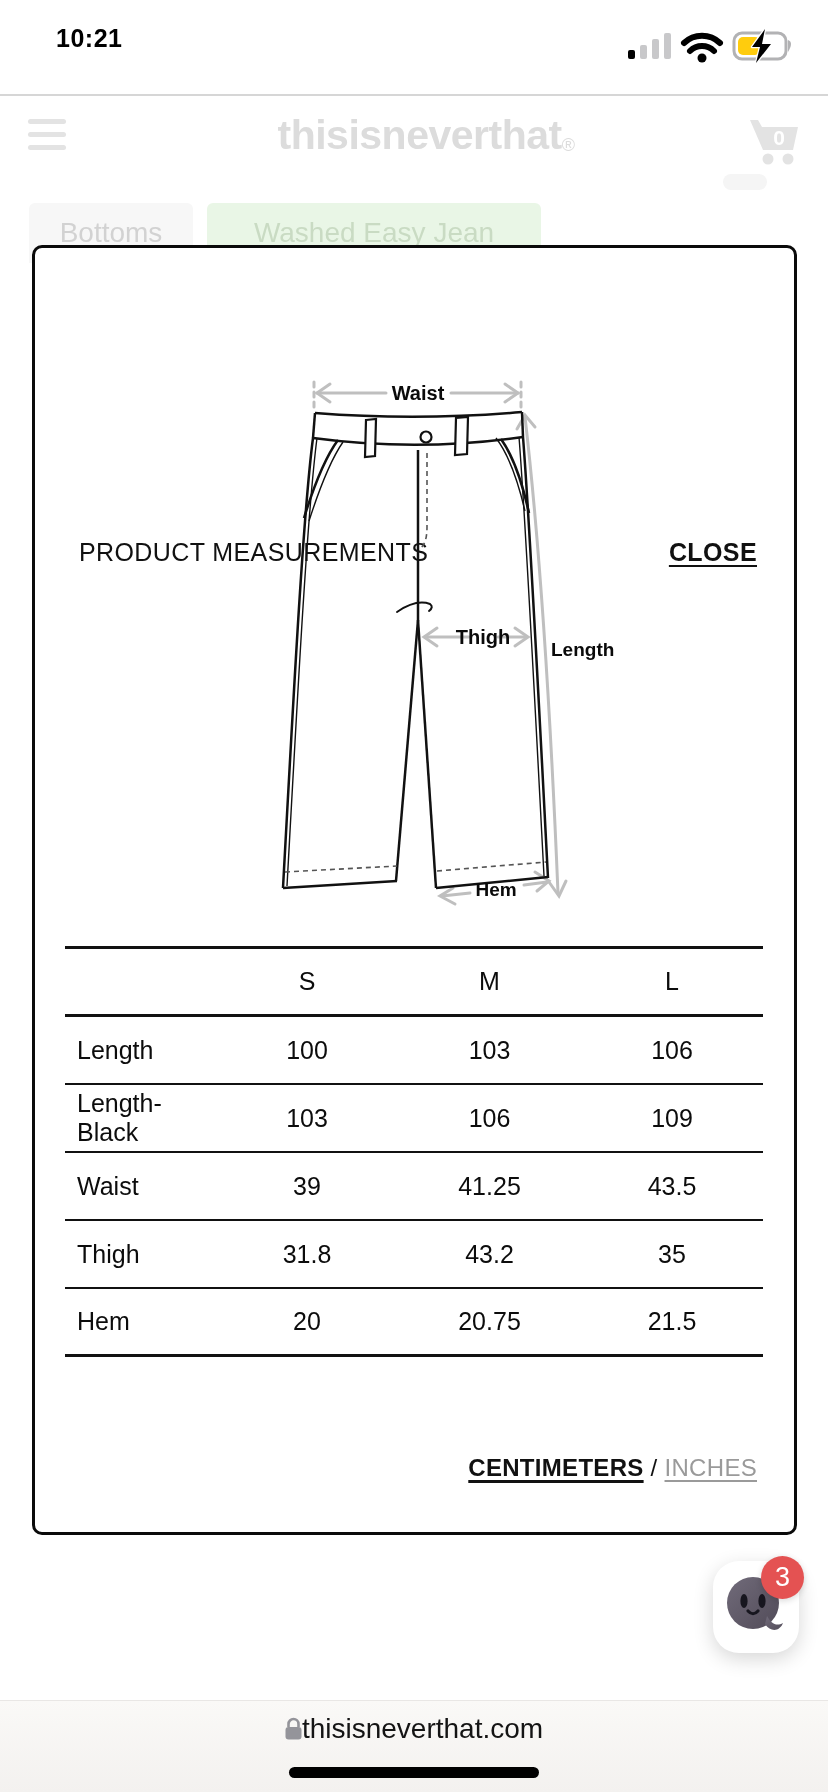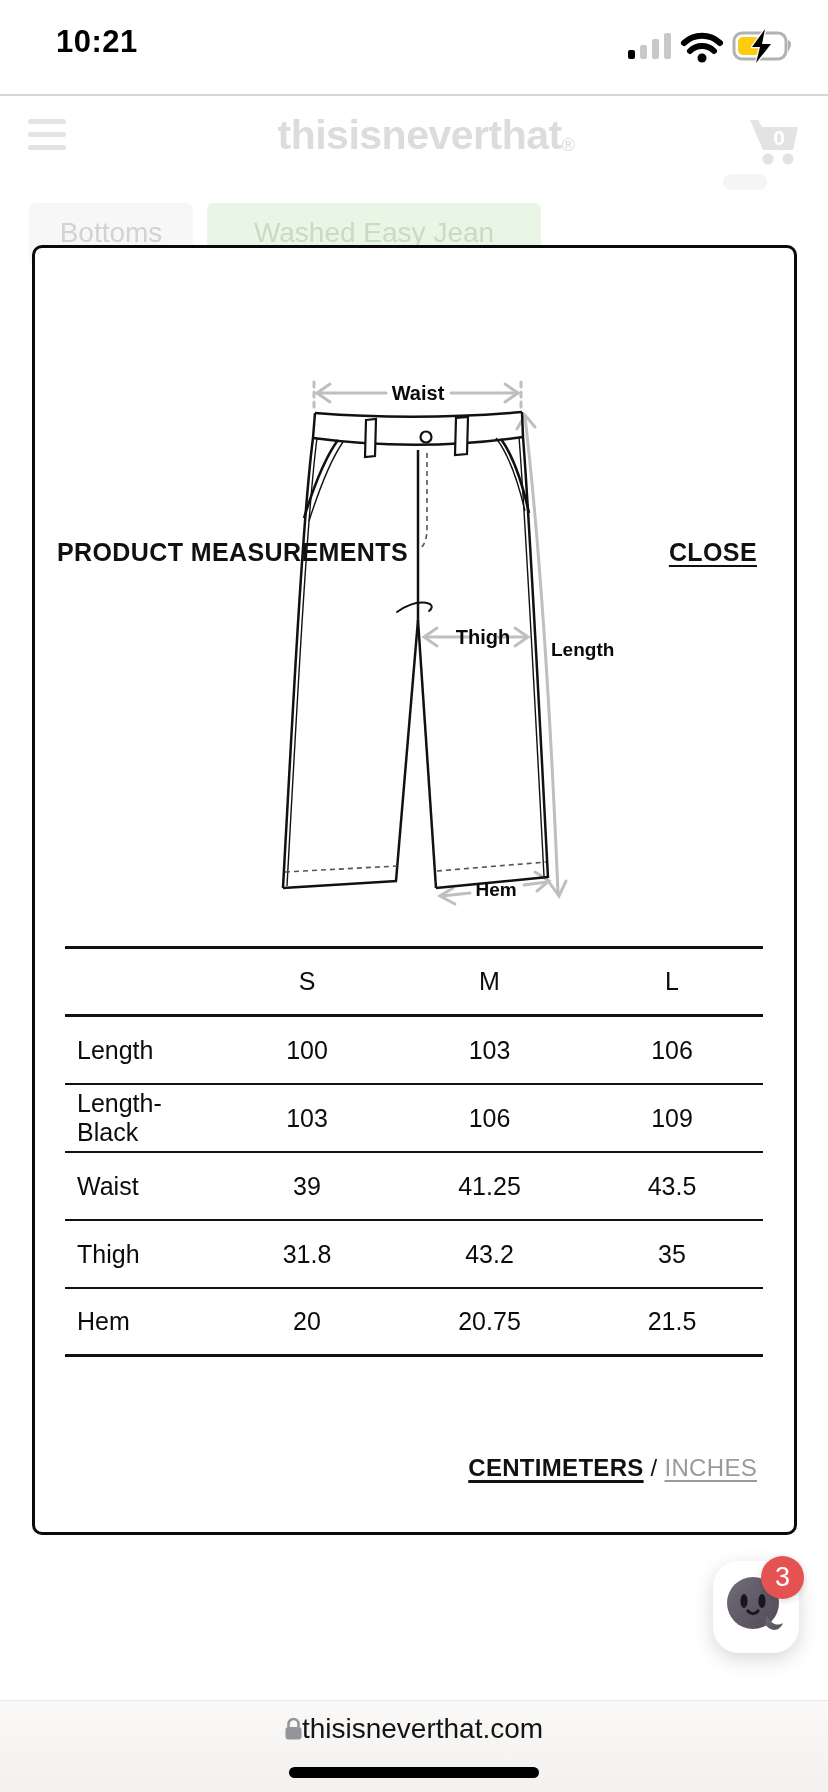--- a/index.html
+++ b/index.html
@@ -5,21 +5,21 @@
   * { margin:0; padding:0; box-sizing:border-box; }
   html,body { width:828px; height:1792px; }
   body {
     position:relative; background:#ffffff; overflow:hidden;
     font-family:"Liberation Sans","DejaVu Sans",sans-serif;
     -webkit-font-smoothing:antialiased;
   }
   
   .status-time {
     position:absolute; left:56px; top:24px;
-    font-size:31px; font-weight:700; letter-spacing:0.5px; color:#000;
+    font-size:25px; font-weight:700; letter-spacing:0.5px; color:#000;
   }
   .status-icons { position:absolute; right:28px; top:28px; width:172px; height:40px; }
   
   .header-sep { position:absolute; left:0; top:94px; width:828px; height:2px; background:#d6d6d6; }
   .hamburger { position:absolute; left:28px; top:119px; width:38px; height:31px; }
   .hamburger span { display:block; width:38px; height:5px; border-radius:2.5px; background:#e3e3e3; margin-bottom:8px; }
   .logo {
     position:absolute; left:0; top:112px; width:828px; text-align:center;
     font-size:41px; font-weight:700; letter-spacing:-0.5px; color:#dcdcdc;padding-left:24px;
   }
@@ -30,22 +30,22 @@
   .tab { position:absolute; top:203px; height:60px; border-radius:6px 6px 0 0;
          display:flex; align-items:center; justify-content:center; font-size:28px; }
   .tab-bottoms { left:29px;  width:164px; background:#f7f7f7; color:#d2d2d2; }
   .tab-washed  { left:207px; width:334px; background:#e9f6e6; color:#c9dbc3; }
   
   .modal {
     position:absolute; left:32px; top:245px; width:765px; height:1290px;
     background:#ffffff; border:3px solid #0a0a0a; border-radius:10px; z-index:5;
   }
   .modal-title {
-    position:absolute; left:22px; top:290px;
-    font-size:25px; font-weight:700; letter-spacing:0.4px; color:#111;
+    position:absolute; left:44px; top:290px;
+    font-size:25px; font-weight:400; letter-spacing:0.4px; color:#111;
   }
   .modal-close {
     position:absolute; right:37px; top:290px;
     font-size:25px; font-weight:700; letter-spacing:0.4px; color:#111;
     text-decoration:underline; text-decoration-thickness:2px; text-underline-offset:4px;
     cursor:pointer;
   }
   .diagram { position:absolute; left:238px; top:127px; width:345px; height:545px; }
   
   .size-table { position:absolute; left:30px; top:698px; width:698px; border-top:3px solid #111; }

